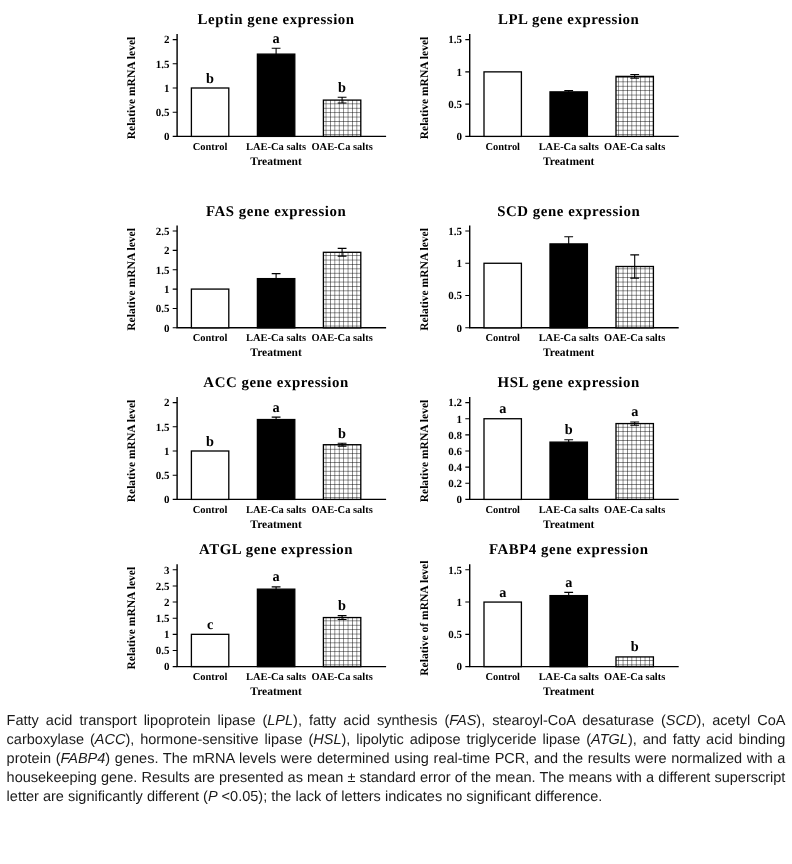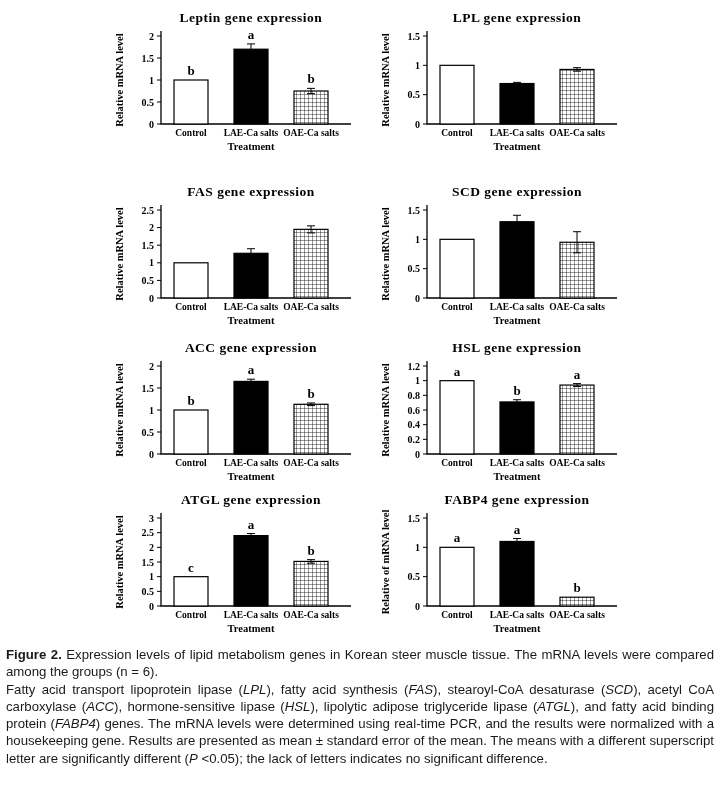--- a/index.html
+++ b/index.html
@@ -275,16 +275,15 @@
         <path d="M191 50.53333333333333H199M195 50.53333333333333V56.39999999999999M191 56.39999999999999H199" stroke="#000000" stroke-width="1"></path>
         <text x="195" y="45.53333333333333" text-anchor="middle" class="lt">a</text>
         <text x="195" y="130" text-anchor="middle" class="xt">LAE-Ca salts</text>
         <rect x="238" y="109.2" width="34" height="8.799999999999997" fill="url(#hatch7)" stroke="#000000" stroke-width="1.2"></rect>
         <text x="255" y="104.2" text-anchor="middle" class="lt">b</text>
         <text x="255" y="130" text-anchor="middle" class="xt">OAE-Ca salts</text>
         <text x="195" y="144" text-anchor="middle" class="yl">Treatment</text>
       </svg>
     </div>
   <div class="caption">
-    <p id="cap1"><span style="font-weight: bold;">Figure 2.</span><span> Expression levels of lipid metabolism genes in Korean steer muscle tissue. The mRNA levels were compared among the groups (n = 6).</span></p>
     <p id="cap2"><span>Fatty acid transport lipoprotein lipase (</span><span style="font-style: italic;">LPL</span><span>), fatty acid synthesis (</span><span style="font-style: italic;">FAS</span><span>), stearoyl-CoA desaturase (</span><span style="font-style: italic;">SCD</span><span>), acetyl CoA carboxylase (</span><span style="font-style: italic;">ACC</span><span>), hormone-sensitive lipase (</span><span style="font-style: italic;">HSL</span><span>), lipolytic adipose triglyceride lipase (</span><span style="font-style: italic;">ATGL</span><span>), and fatty acid binding protein (</span><span style="font-style: italic;">FABP4</span><span>) genes. The mRNA levels were determined using real-time PCR, and the results were normalized with a housekeeping gene. Results are presented as mean ± standard error of the mean. The means with a different superscript letter are significantly different (</span><span style="font-style: italic;">P</span><span> &lt;0.05); the lack of letters indicates no significant difference.</span></p>
   </div>
 </div>
 
 </body></html>

